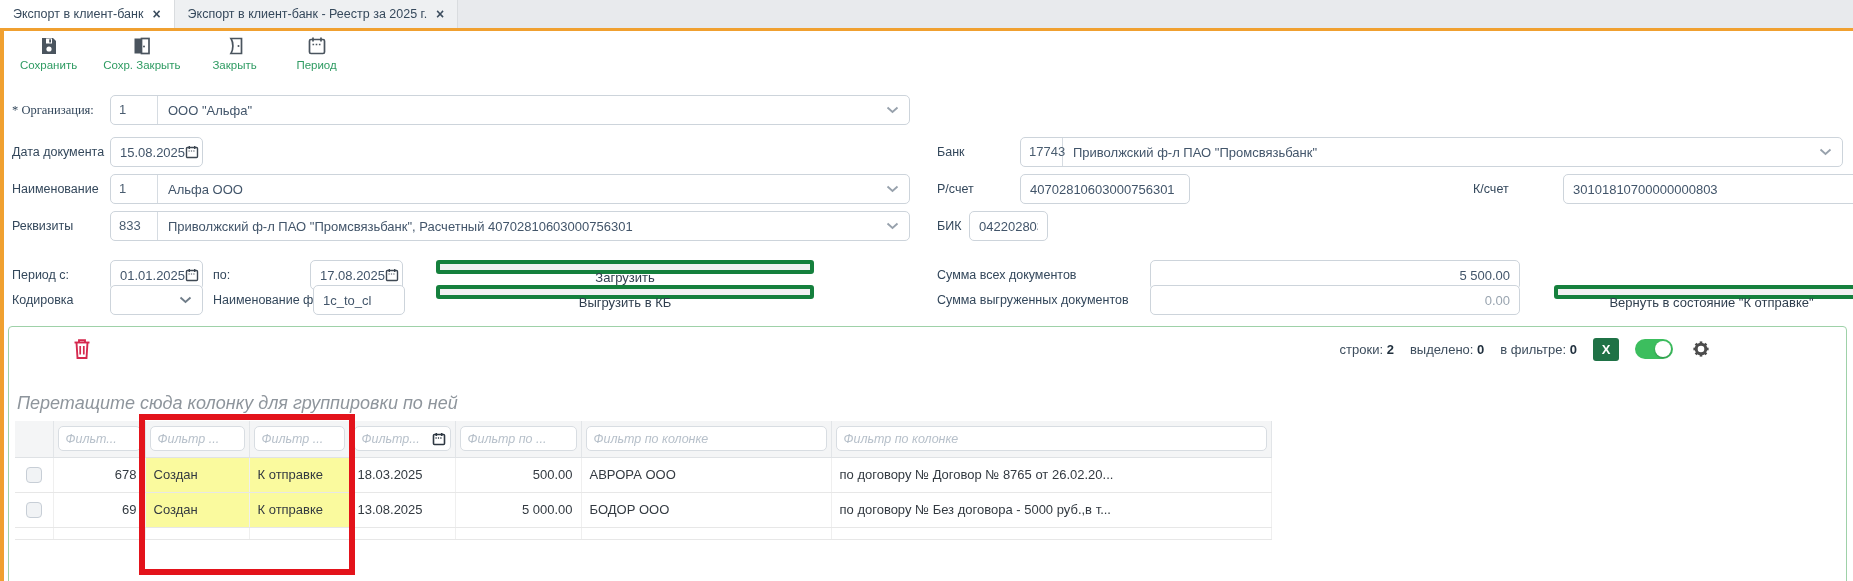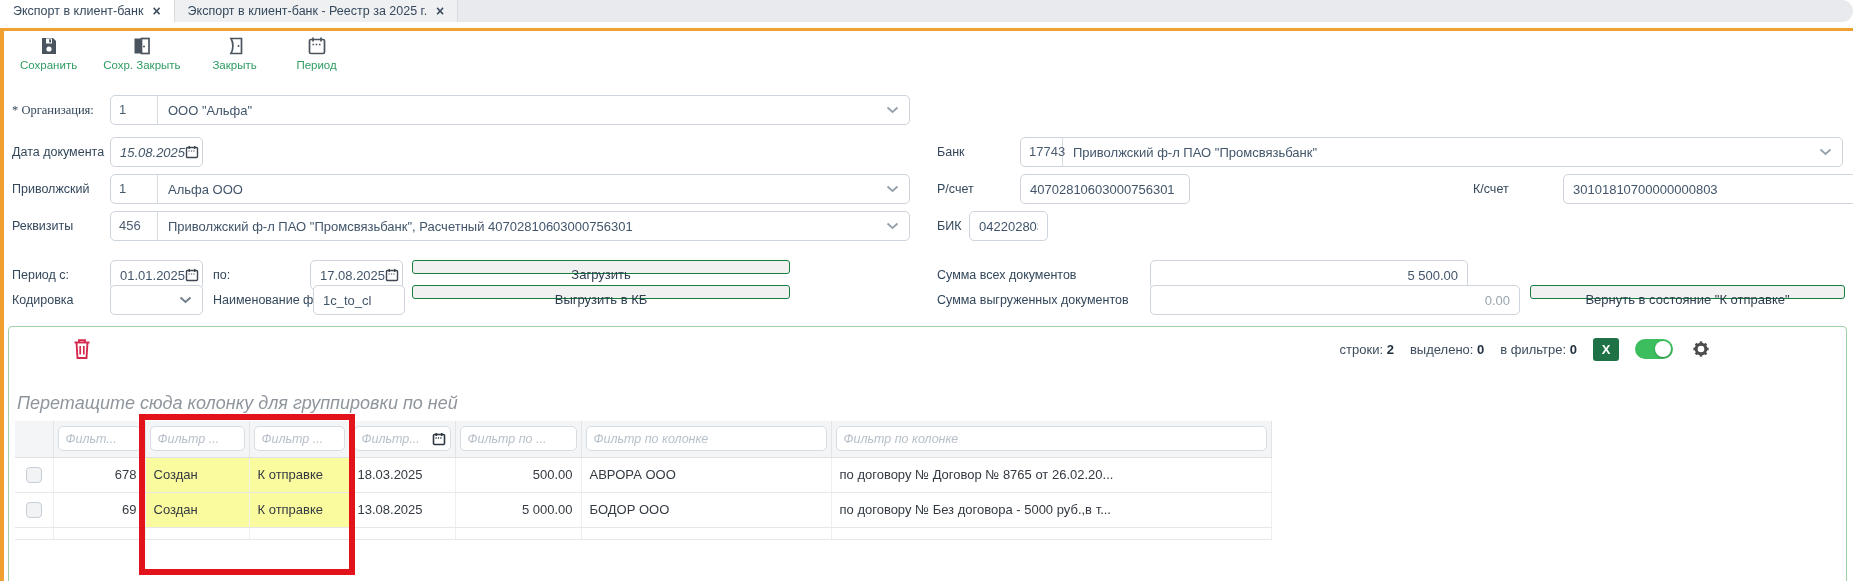--- a/index.html
+++ b/index.html
@@ -3,21 +3,21 @@
 <meta charset="utf-8">
 <style>
   * { box-sizing: border-box; margin: 0; padding: 0; }
   body { font-family: "Liberation Sans", sans-serif; background:#fff; }
   .page { position:relative; width:1853px; height:581px; overflow:hidden; background:#fff; }
 
   
   .left-strip { position:absolute; left:0; top:28px; bottom:0; width:4px; background:#F0A030; z-index:40; }
 
   
-  .tabbar { position:absolute; left:0; top:0; width:100%; height:22px; background:#e8eaed; display:flex; align-items:stretch;border-radius:14px; }
+  .tabbar { position:absolute; left:0; top:0; width:100%; height:28px; background:#e8eaed; display:flex; align-items:stretch; }
   .tab { display:flex; align-items:center; padding:0 13px; font-size:12.5px; color:#36495c; background:#eef0f2; border-right:1px solid #d9dcdf; cursor:default; }
   .tab.active { background:#ffffff; }
   .tab .x { margin-left:9px; font-weight:bold; font-size:14px; color:#3c4d5e; line-height:1; }
   .orange-line { position:absolute; left:0; top:28px; width:100%; height:3px; background:#F0A030; z-index:41; }
 
   
   .toolbar { position:absolute; left:4px; top:31px; right:0; height:54px; background:#fff; display:flex; align-items:flex-start; padding:4px 10px 0 16px; }
   .tbtn { display:flex; flex-direction:column; align-items:center; margin-right:26px; min-width:56px; cursor:pointer;text-align:right; }
   .tbtn svg { display:block; }
   .tbtn .tlabel { margin-top:2px; font-size:11.5px; color:#2E9B62; white-space:nowrap; }
@@ -30,21 +30,21 @@
   .fbox { position:absolute; top:0; height:30px; border:1px solid #cdd4db; border-radius:5px; background:#fff; display:flex; align-items:center; font-size:13px; color:#42556a; }
   .combo .code { width:47px; flex:0 0 auto; padding-left:8px; height:100%; line-height:28px; border-right:1px solid #d6dce2; color:#4a5d70; }
   .combo .code.wide { width:42px; }
   .combo .name { padding-left:10px; flex:1; white-space:nowrap; overflow:hidden; }
   .combo .chev { margin-left:auto; margin-right:10px; flex:0 0 auto; display:flex; }
   .dateinp { padding-left:9px; justify-content:space-between; }
   .dateinp .cal { margin-right:8px; display:flex; }
   .inp { border:1px solid #cdd4db; border-radius:5px; background:#fff; position:absolute; top:0; height:30px; font-size:13px; color:#42556a; padding:0 9px; font-family:"Liberation Sans",sans-serif; }
   .inp.right { text-align:right; }
   .inp.gray { color:#9aa5b0; }
-  .gbtn { position:absolute; top:0; height:14px; line-height:28px; background:#f1f1f2; border:1px solid #15803d; border-radius:3px; text-align:center; font-size:13px; color:#2f3e4e; cursor:pointer; }
+  .gbtn { position:absolute; top:0; height:14px; line-height:28px; background:#f1f1f2; border:4px solid #15803d; border-radius:3px; text-align:center; font-size:13px; color:#2f3e4e; cursor:pointer;margin-left:24px; }
 
   
   .panel { position:absolute; left:8px; top:326px; width:1839px; height:300px; border:1px solid #9ed1a8; border-radius:4px; background:#fff; }
   .trash-btn { position:absolute; left:62px; top:9px; cursor:pointer; }
   .stats { position:absolute; right:133px; top:10px; display:flex; align-items:center; font-size:13px; color:#3d4d5d; }
   .stats .pair { margin-right:16px; white-space:nowrap; }
   .stats b { color:#22313f; }
   .xlbtn { width:26px; height:23px; background:#1F7246; border-radius:3px; color:#fff; font-weight:bold; font-size:13px; display:flex; align-items:center; justify-content:center; margin-right:16px; cursor:pointer; }
   .toggle { width:38px; height:20px; border-radius:10px; background:#3CBE5E; position:relative; margin-right:16px; cursor:pointer; }
   .toggle .knob { position:absolute; right:2px; top:2px; width:16px; height:16px; border-radius:50%; background:#fff; box-shadow:0 1px 2px rgba(0,0,0,.25); }
@@ -147,21 +147,21 @@
       <span class="chev">
           <svg width="13" height="8" viewBox="0 0 13 8">
             <path d="M1.5 1.5 L6.5 6 L11.5 1.5" stroke="#97a1ac" stroke-width="1.8" fill="none"></path>
           </svg>
         </span>
     </div>
   </div>
 
   <div class="frow" style="top:137px;">
     <span class="flabel" style="left:12px;">Дата документа</span>
-    <div class="fbox dateinp" style="left:110px;width:93px;font-style:italic;">
+    <div class="fbox dateinp" style="left:110px;width:93px;">
       <span>15.08.2025</span>
       <span class="cal">
           <svg width="14" height="14" viewBox="0 0 14 14">
             <rect x="1.5" y="2.5" width="11" height="10" rx="1" fill="none" stroke="#3d4752" stroke-width="1.4"></rect>
             <line x1="4.3" y1="1" x2="4.3" y2="4" stroke="#3d4752" stroke-width="1.4"></line>
             <line x1="9.7" y1="1" x2="9.7" y2="4" stroke="#3d4752" stroke-width="1.4"></line>
             <line x1="3.5" y1="6" x2="10.5" y2="6" stroke="#3d4752" stroke-width="1.2" stroke-dasharray="1.2 1.2"></line>
           </svg>
         </span>
     </div>
@@ -171,40 +171,40 @@
       <span class="name">Приволжский ф-л ПАО "Промсвязьбанк"</span>
       <span class="chev">
           <svg width="13" height="8" viewBox="0 0 13 8">
             <path d="M1.5 1.5 L6.5 6 L11.5 1.5" stroke="#97a1ac" stroke-width="1.8" fill="none"></path>
           </svg>
         </span>
     </div>
   </div>
 
   <div class="frow" style="top:174px;">
-    <span class="flabel" style="left:12px;">Приволжский</span>
+    <span class="flabel" style="left:12px;">Наименование</span>
     <div class="fbox combo" style="left:110px;width:800px;">
       <span class="code">1</span>
       <span class="name">Альфа ООО</span>
       <span class="chev">
           <svg width="13" height="8" viewBox="0 0 13 8">
             <path d="M1.5 1.5 L6.5 6 L11.5 1.5" stroke="#97a1ac" stroke-width="1.8" fill="none"></path>
           </svg>
         </span>
     </div>
     <span class="flabel" style="left:937px;">Р/счет</span>
     <input class="inp" style="left: 1020px; width: 170px;" value="40702810603000756301">
     <span class="flabel" style="left:1473px;">К/счет</span>
     <input class="inp" style="left: 1563px; width: 308px;" value="30101810700000000803">
   </div>
 
   <div class="frow" style="top:211px;">
     <span class="flabel" style="left:12px;">Реквизиты</span>
     <div class="fbox combo" style="left:110px;width:800px;">
-      <span class="code">456</span>
+      <span class="code">833</span>
       <span class="name">Приволжский ф-л ПАО "Промсвязьбанк", Расчетный 40702810603000756301</span>
       <span class="chev">
           <svg width="13" height="8" viewBox="0 0 13 8">
             <path d="M1.5 1.5 L6.5 6 L11.5 1.5" stroke="#97a1ac" stroke-width="1.8" fill="none"></path>
           </svg>
         </span>
     </div>
     <span class="flabel" style="left:937px;">БИК</span>
     <input class="inp" style="left: 969px; width: 79px;" value="042202803">
   </div>
@@ -229,21 +229,21 @@
           <svg width="14" height="14" viewBox="0 0 14 14">
             <rect x="1.5" y="2.5" width="11" height="10" rx="1" fill="none" stroke="#3d4752" stroke-width="1.4"></rect>
             <line x1="4.3" y1="1" x2="4.3" y2="4" stroke="#3d4752" stroke-width="1.4"></line>
             <line x1="9.7" y1="1" x2="9.7" y2="4" stroke="#3d4752" stroke-width="1.4"></line>
             <line x1="3.5" y1="6" x2="10.5" y2="6" stroke="#3d4752" stroke-width="1.2" stroke-dasharray="1.2 1.2"></line>
           </svg>
         </span>
     </div>
     <div class="gbtn" style="left:412px;width:378px;">Загрузить</div>
     <span class="flabel" style="left:937px;">Сумма всех документов</span>
-    <input class="inp right" style="left: 1150px; width: 318px;" value="5 500.00">
+    <input class="inp right" style="left: 1150px; width: 370px;" value="5 500.00">
   </div>
 
   <div class="frow" style="top:285px;">
     <span class="flabel" style="left:12px;">Кодировка</span>
     <div class="fbox" style="left:110px;width:93px;">
       <span class="chev" style="margin-left:auto;margin-right:10px;display:flex;">
           <svg width="13" height="8" viewBox="0 0 13 8">
             <path d="M1.5 1.5 L6.5 6 L11.5 1.5" stroke="#6f7c88" stroke-width="1.8" fill="none"></path>
           </svg>
         </span>

